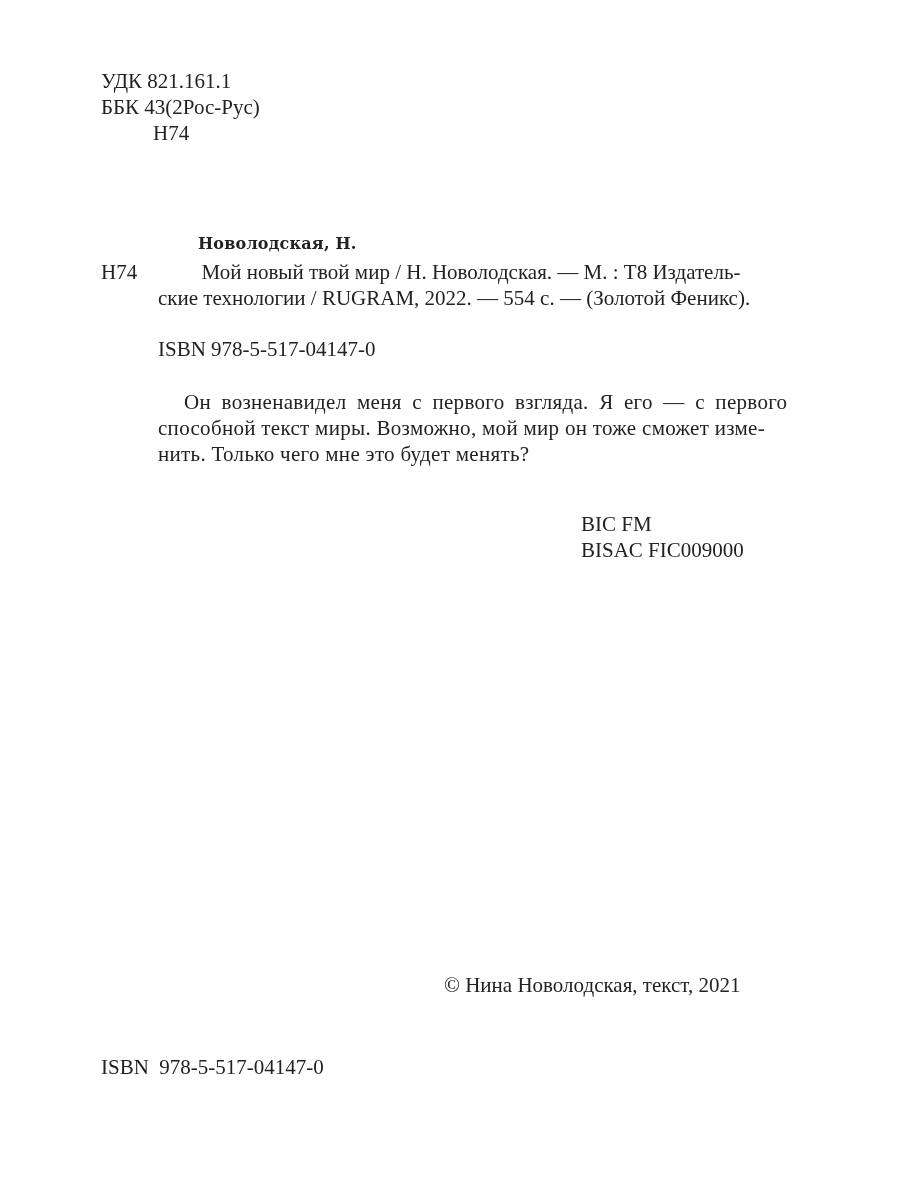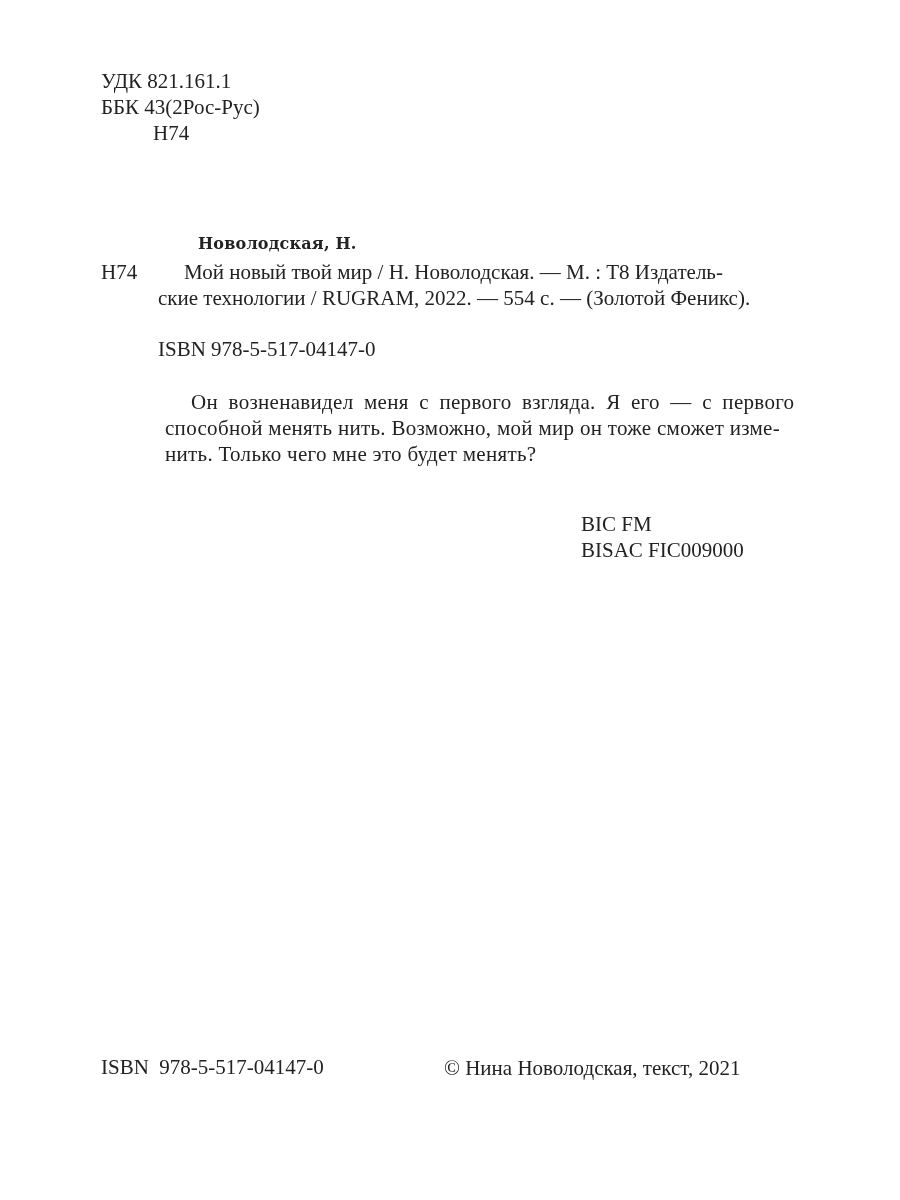--- a/index.html
+++ b/index.html
@@ -21,35 +21,35 @@
     .line { display: block; white-space: nowrap; }
 
     
     #classification { left: 101px; top: 68px; }
     #classification .indent { padding-left: 52px; }
 
     
     #author { left: 158px; top: 231px; font-weight: bold; font-family: "DejaVu Serif", serif; font-size: 16px; letter-spacing: 0.2px; margin-left: 40px; }
     #h74-mark { left: 101px; top: 259px; }
     #record { left: 158px; top: 259px; width: 600px; }
-    #record .first { padding-left: 26px; }
+    #record .first { padding-left: 26px; text-align: center; }
 
     #isbn-main { left: 158px; top: 336px; }
 
     
-    #annotation { left: 158px; top: 389px; width: 600px; letter-spacing: 0.3px; margin-left: 7px; }
+    #annotation { left: 158px; top: 389px; width: 600px; letter-spacing: 0.3px; }
     #annotation .first { padding-left: 26px; word-spacing: 5px; }
     #annotation .l2 { word-spacing: 2px; }
 
     
     #subject-codes { left: 581px; top: 511px; }
 
     
     #isbn-footer { left: 101px; top: 1054px; }
-    #copyrights { left: 444px; top: 1055px; }
+    #copyrights { left: 444px; top: 972px; }
   </style>
 </head>
 <body>
 
 <div id="classification" class="abs">
   <span class="line">УДК 821.161.1</span>
   <span class="line">ББК 43(2Рос-Рус)</span>
   <span class="line indent">Н74</span>
 </div>
 
@@ -59,21 +59,21 @@
 
 <div id="record" class="abs">
   <span class="line first">Мой новый твой мир / Н. Новолодская. — М. : Т8 Издатель-</span>
   <span class="line">ские технологии / RUGRAM, 2022. — 554 с. — (Золотой Феникс).</span>
 </div>
 
 <div id="isbn-main" class="abs">ISBN 978-5-517-04147-0</div>
 
 <div id="annotation" class="abs">
   <span class="line first">Он возненавидел меня с первого взгляда. Я его — с первого</span>
-  <span class="line">способной менять нить. Возможно, мой мир он тоже сможет изме-</span>
+  <span class="line">способной текст миры. Возможно, мой мир он тоже сможет изме-</span>
   <span class="line">нить. Только чего мне это будет менять?</span>
 </div>
 
 <div id="subject-codes" class="abs">
   <span class="line">BIC FM</span>
   <span class="line">BISAC FIC009000</span>
 </div>
 
 <div id="isbn-footer" class="abs" style="white-space: pre;">ISBN  978-5-517-04147-0</div>
 

